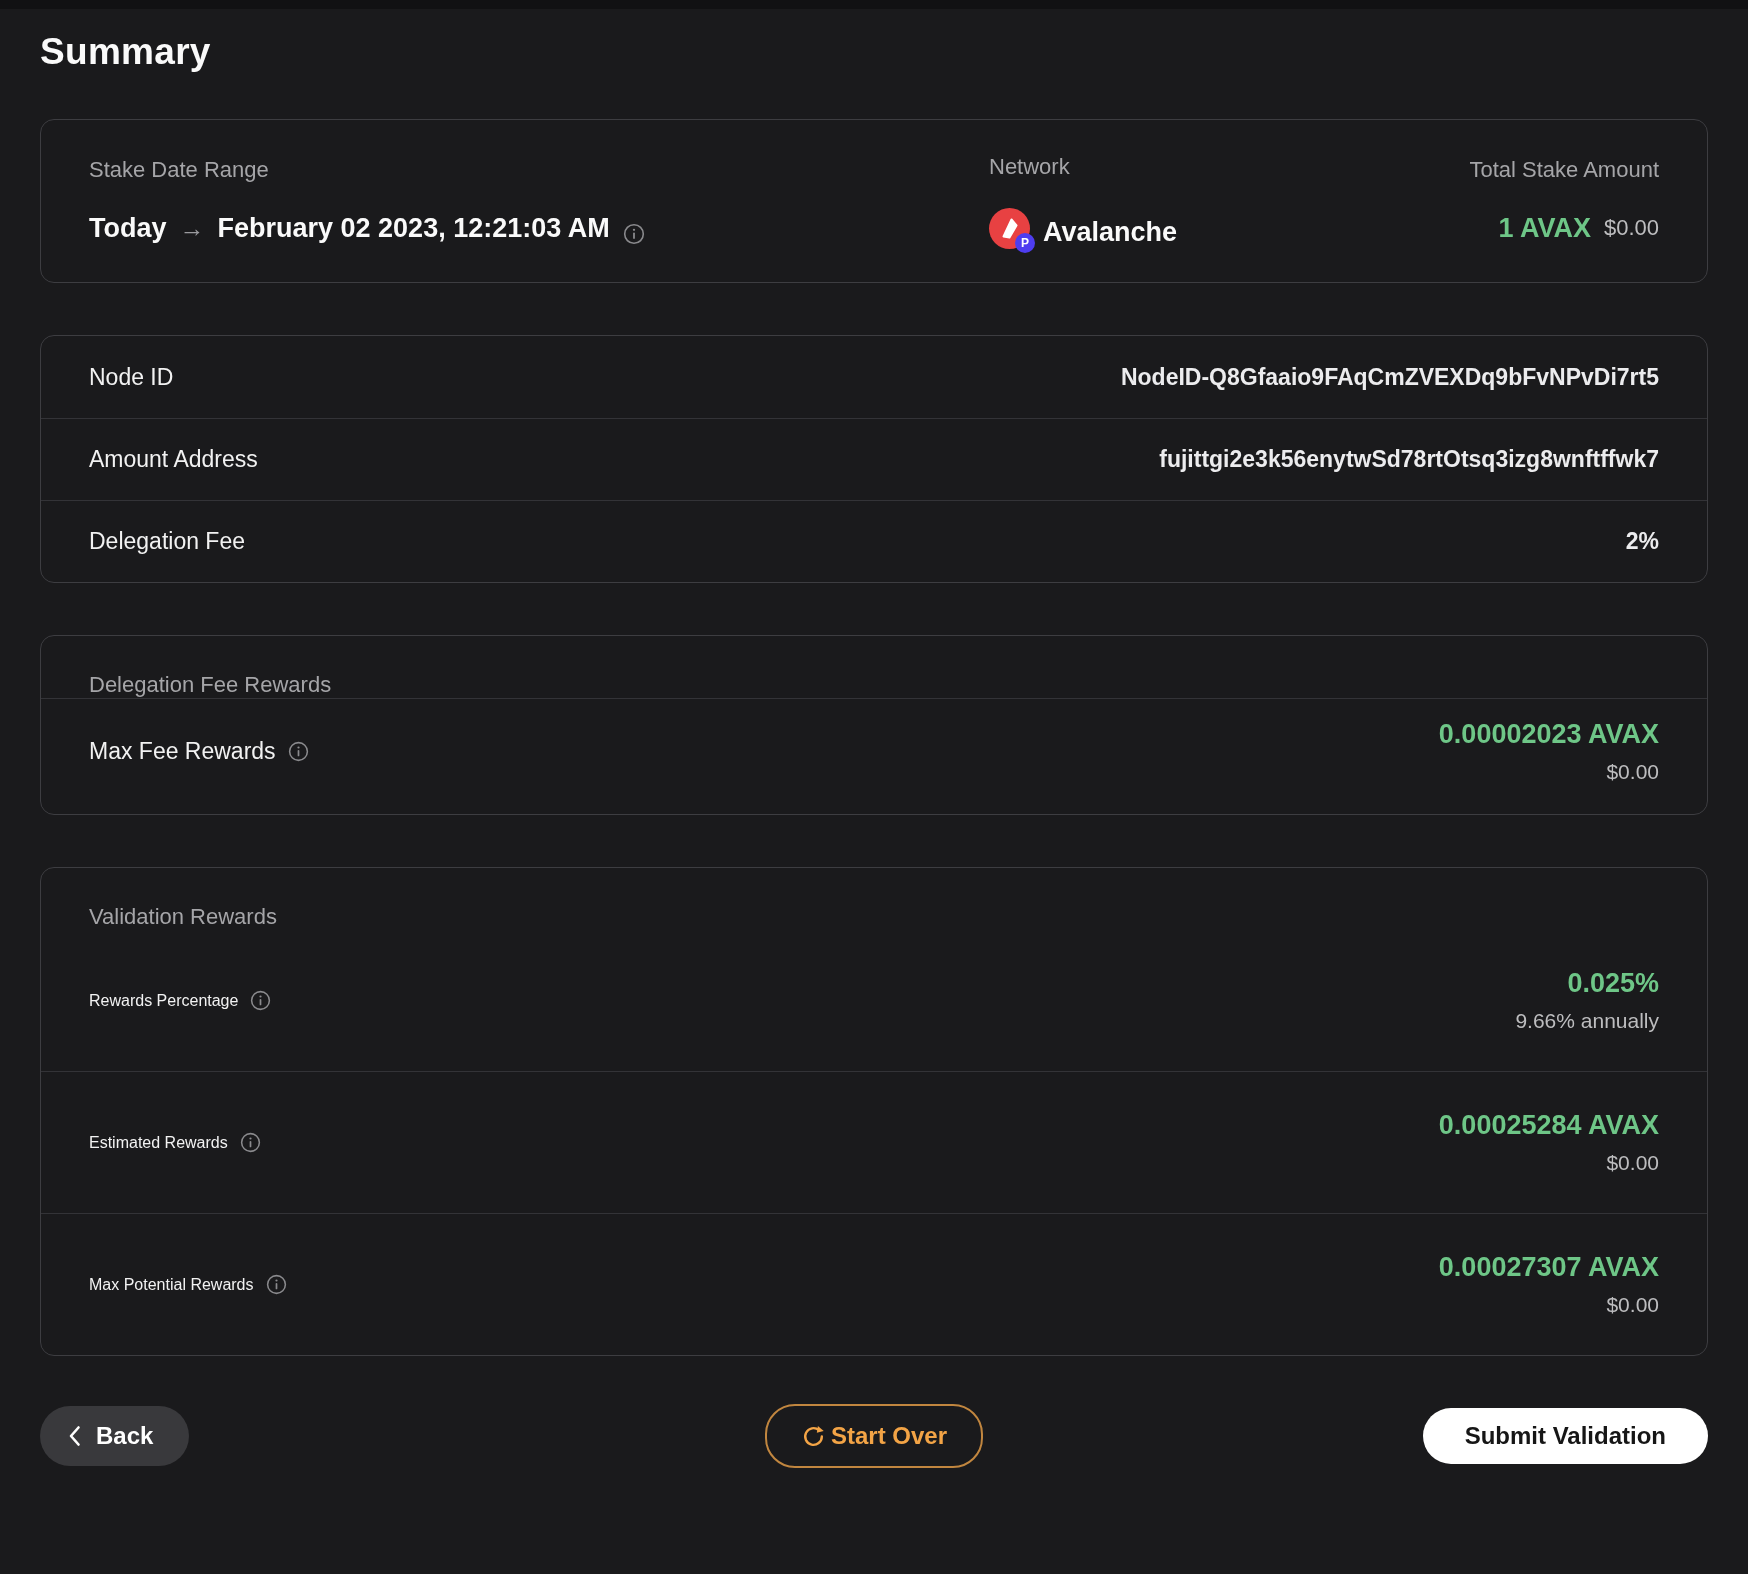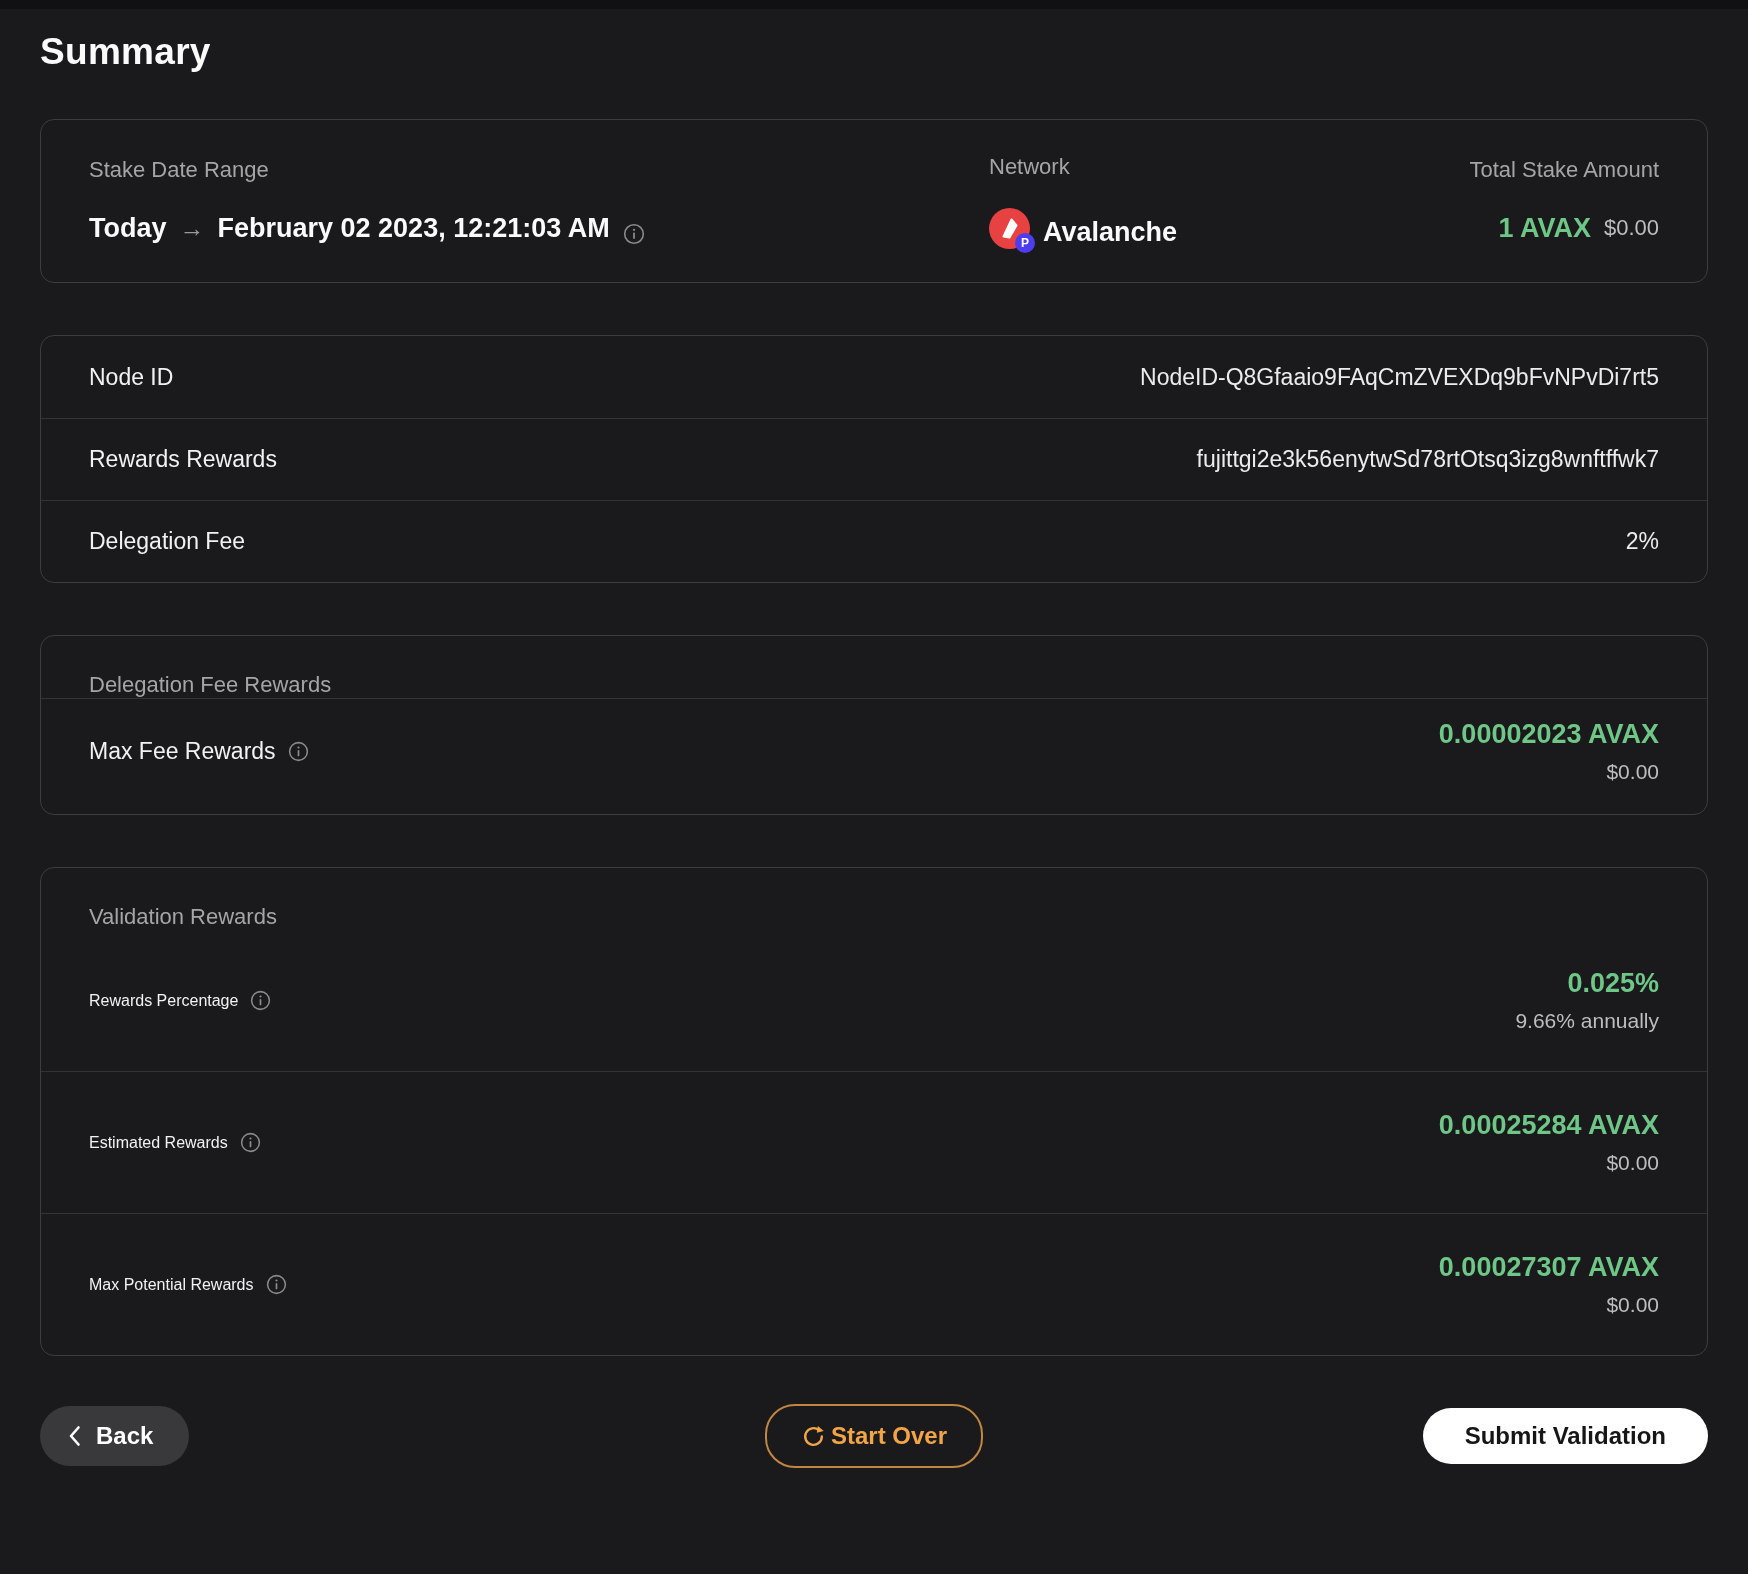--- a/index.html
+++ b/index.html
@@ -60,21 +60,21 @@
   
   .rows-card { margin-top: 52px; }
   .row-simple {
     height: 82px;
     padding: 0 48px;
     display: flex; align-items: center; justify-content: space-between;
     font-size: 23px;
   }
   .row-simple + .row-simple { border-top: 1px solid #333337; }
   .row-label { color: #f2f2f2; display: flex; align-items: center; gap: 12px; }
-  .row-value { color: #ececee; }
+  .row-value { color: #ececee; font-weight: bold; }
 
   
   .group-card { margin-top: 52px; }
   .group-title { padding: 36px 48px 0 48px; color: #a5a5a8; font-size: 22px; line-height: 26px; }
   .row-inline {
     padding: 48px 48px 40px 48px;
     display: flex; align-items: center; justify-content: space-between;
     font-size: 23px;
   }
   .row-tall {
@@ -167,21 +167,21 @@
       </div>
     </div>
   </section>
 
   <section class="card rows-card">
     <div class="row-simple">
       <span class="row-label">Node ID</span>
       <span class="row-value">NodeID-Q8Gfaaio9FAqCmZVEXDq9bFvNPvDi7rt5</span>
     </div>
     <div class="row-simple">
-      <span class="row-label">Rewards Rewards</span>
+      <span class="row-label">Amount Address</span>
       <span class="row-value">fujittgi2e3k56enytwSd78rtOtsq3izg8wnftffwk7</span>
     </div>
     <div class="row-simple">
       <span class="row-label">Delegation Fee</span>
       <span class="row-value">2%</span>
     </div>
   </section>
 
   <section class="card group-card">
     <div class="group-title">Delegation Fee Rewards</div>

